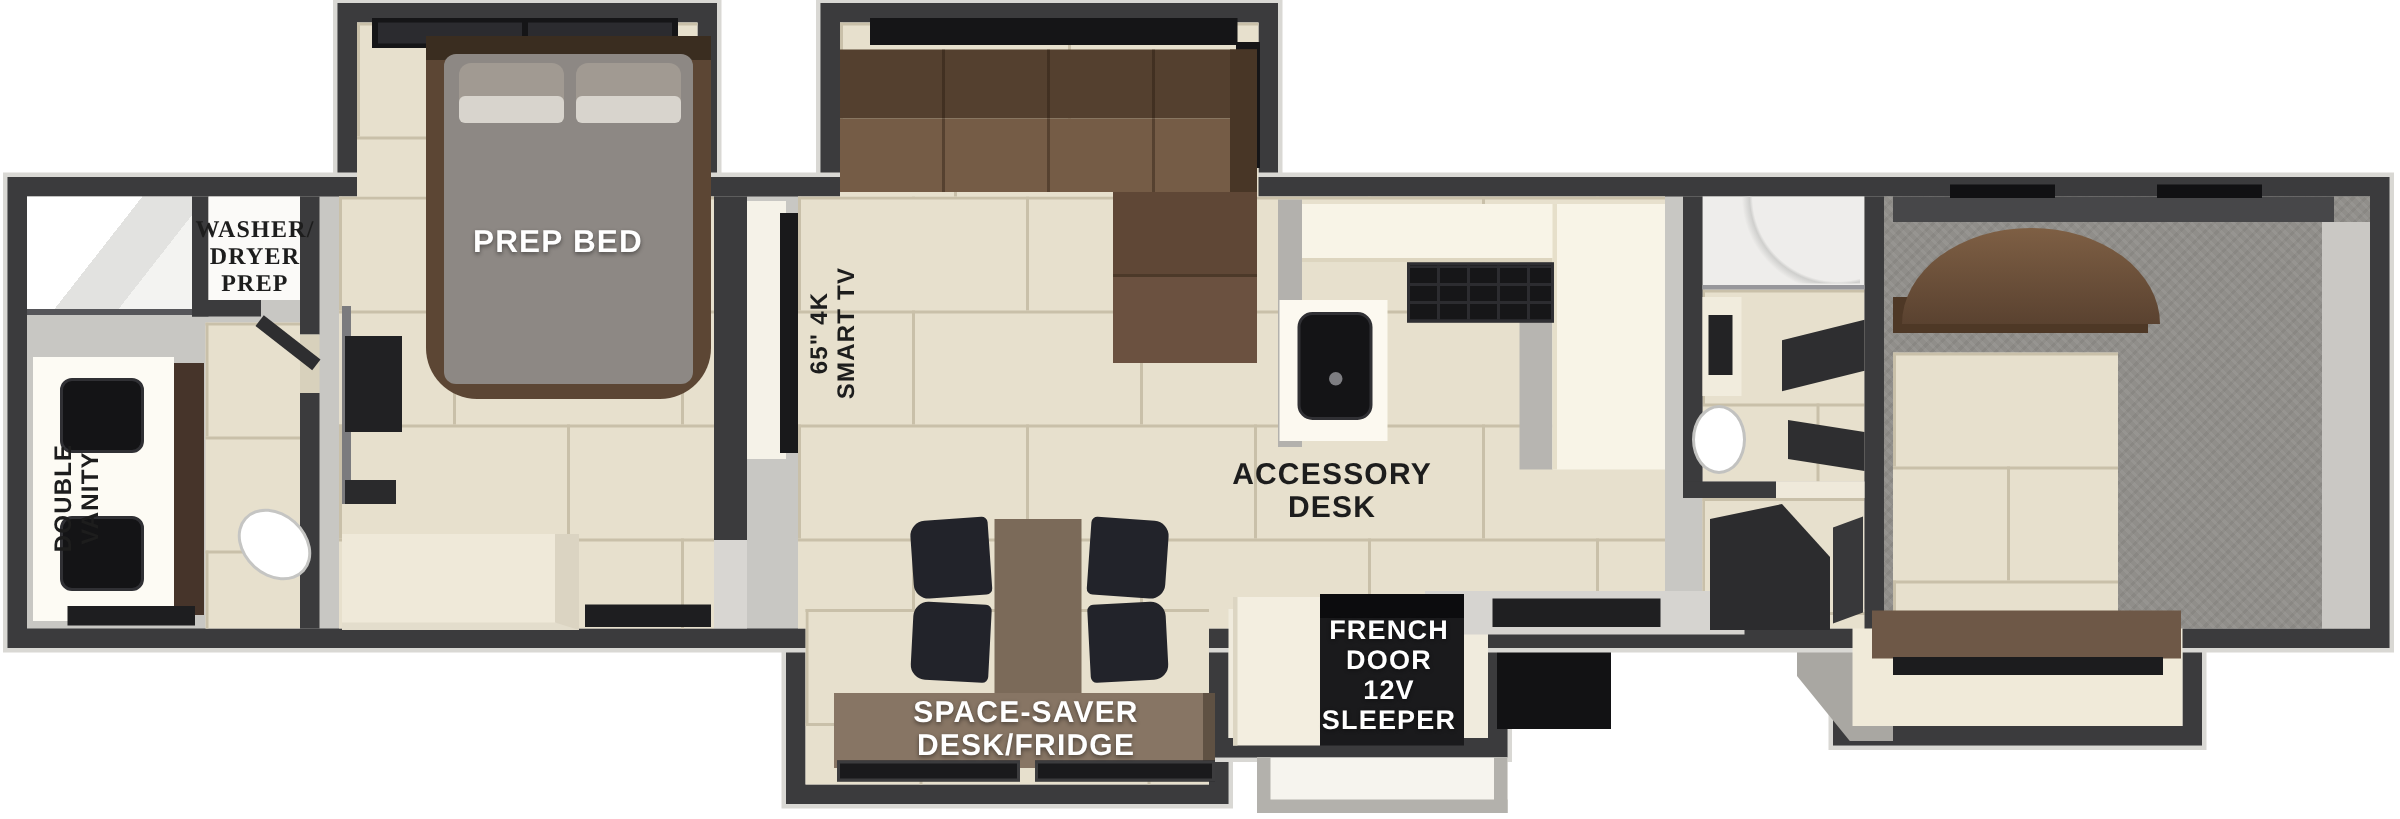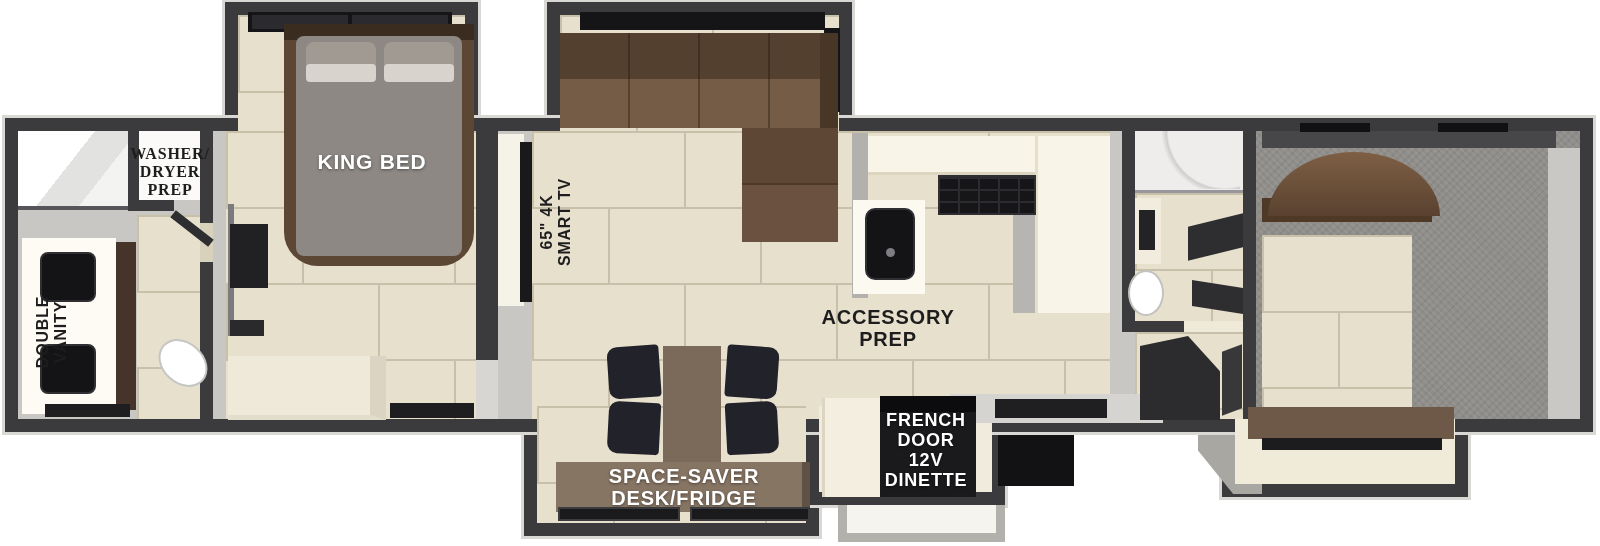--- a/index.html
+++ b/index.html
@@ -151,25 +151,25 @@
   <div class="abs" style="left:1268px;top:152px;width:172px;height:64px;background:linear-gradient(180deg,#7e5f44,#5a4230);border-top-left-radius:50% 100%;border-top-right-radius:50% 100%;"></div>
   <div class="abs" style="left:1548px;top:148px;width:32px;height:271px;background:#cac8c4;"></div>
   <div class="abs" style="left:1248px;top:407px;width:206px;height:32px;background:var(--wood_brown);"></div>
   <div class="abs" style="left:1262px;top:438px;width:180px;height:12px;background:#1c1c1e;"></div>
 
   <div class="abs lbl dark" style="left:170px;top:172px;font-size:16px;font-family:Liberation Serif, serif;">WASHER/
 DRYER
 PREP</div>
   <div class="abs lbl dark v" style="left:52px;top:332px;font-size:16px;">DOUBLE
 VANITY</div>
-  <div class="abs lbl light" style="left:372px;top:162px;font-size:21px;">KING BED</div>
+  <div class="abs lbl light" style="left:372px;top:162px;font-size:21px;">PREP BED</div>
   <div class="abs lbl dark v" style="left:556px;top:222px;font-size:16px;">65" 4K
 SMART TV</div>
   <div class="abs lbl dark" style="left:888px;top:328px;font-size:20px;">ACCESSORY
-PREP</div>
+DESK</div>
   <div class="abs lbl light" style="left:684px;top:487px;font-size:20px;">SPACE-SAVER
 DESK/FRIDGE</div>
   <div class="abs lbl light" style="left:926px;top:450px;font-size:18px;">FRENCH
 DOOR
 12V
-DINETTE</div>
+SLEEPER</div>
 
 </div>
 
 </body></html>

